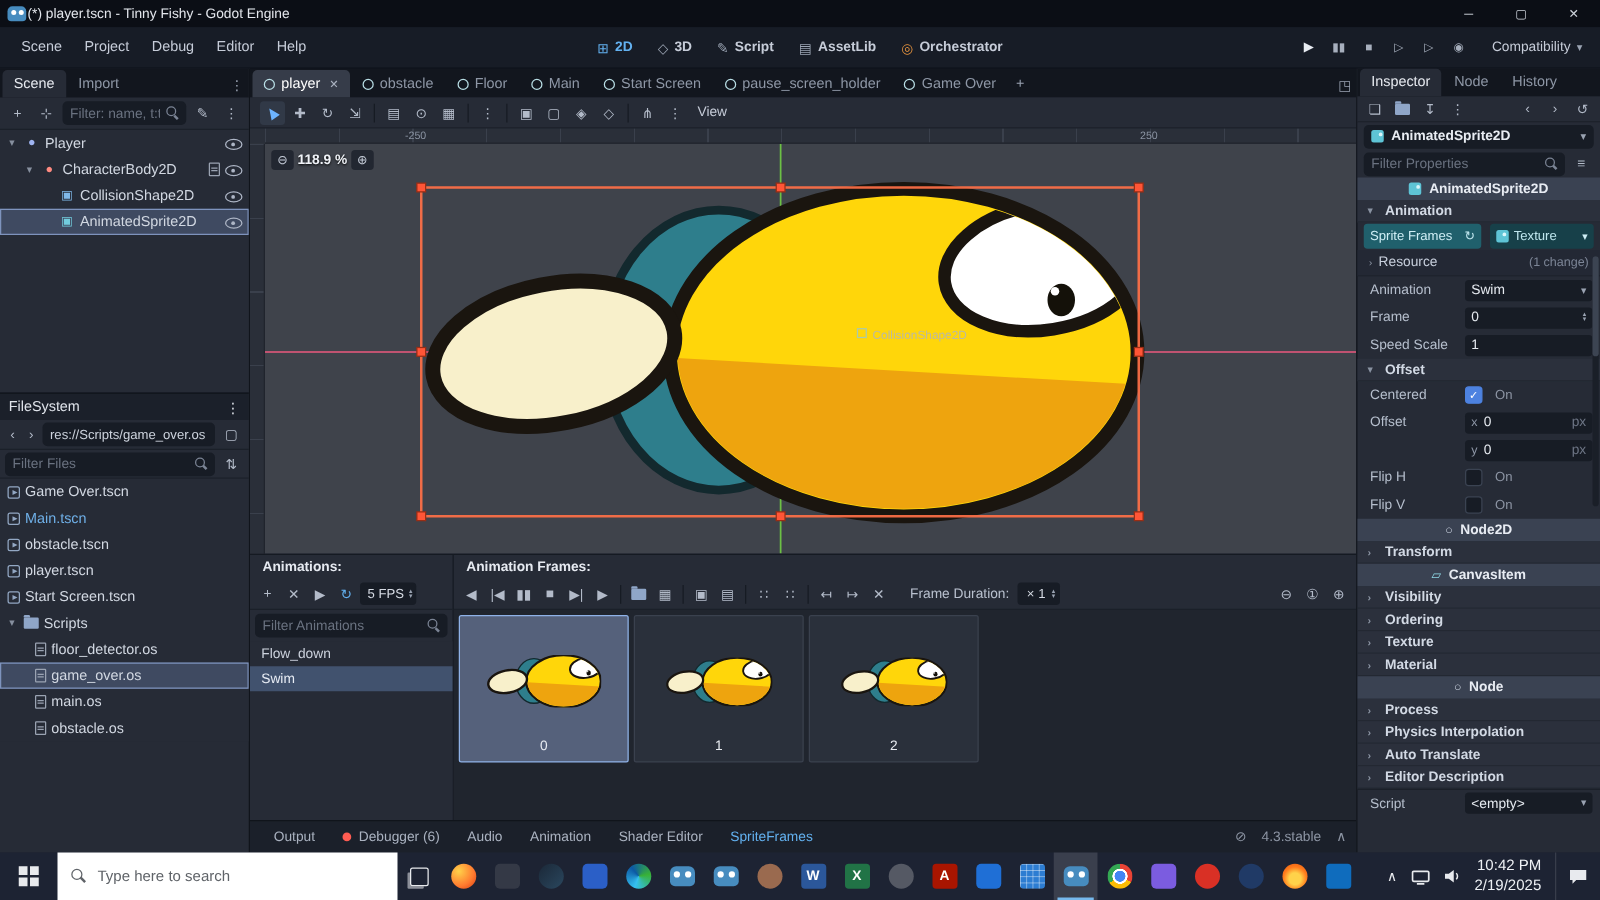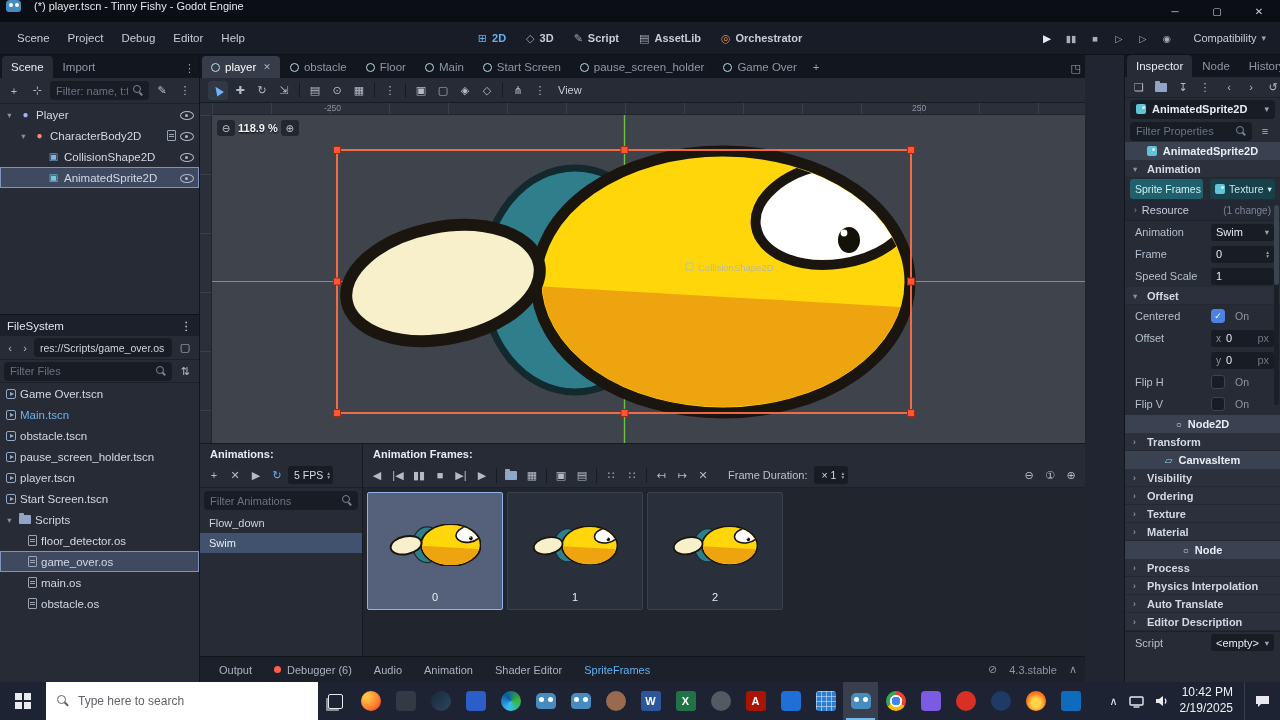--- a/index.html
+++ b/index.html
@@ -1,20 +1,20 @@
 <!DOCTYPE html>
 <html><head>
 <meta charset="utf-8">
 <style>
 *{margin:0;padding:0;box-sizing:border-box}
 body{background:#000;font-family:"Liberation Sans","DejaVu Sans",sans-serif}
 .screen{position:relative;width:1280px;height:720px;overflow:hidden;background:#202531;color:#cfd5e0;font-size:11.5px}
 i,b{font-style:normal;font-weight:inherit}
 
-.titlebar{position:absolute;top:0;left:0;right:0;height:22px;background:#0b0e15;display:flex;padding-left:6px;gap:13px}
+.titlebar{position:absolute;top:0;left:0;right:0;height:22px;background:#0b0e15;display:flex;align-items:center;padding-left:6px;gap:1px}
 .tb-title{font-size:11px;color:#e3e6ec}
 .win-btns{margin-left:auto;display:flex;height:100%}
 .winbtn{width:42px;display:flex;align-items:center;justify-content:center;font-size:10px;color:#cdd2da}
 .godot-logo{width:15px;height:12px;background:#478cbf;border-radius:4px 4px 3px 3px;position:relative;display:inline-block;flex-shrink:0}
 .godot-logo::before,.godot-logo::after{content:"";position:absolute;top:3px;width:4px;height:4px;border-radius:50%;background:#fff}
 .godot-logo::before{left:2.5px}.godot-logo::after{right:2.5px}
 
 .menubar{position:absolute;top:22px;left:0;right:0;height:33px;background:#171c26;display:flex;align-items:center;border-bottom:1px solid #0d1118}
 .menus{display:flex;padding-left:8px}
 .menu{padding:0 9px;color:#c6ccd8;line-height:33px}
@@ -24,21 +24,21 @@
 .ws.active{color:#63b1f0}.ws.active i{color:#63b1f0}
 .ws .o-orange{color:#e8953f}
 .transport{margin-left:auto;display:flex;align-items:center;gap:1px;padding-right:8px}
 .ticon{width:23px;text-align:center;color:#a7afbd;font-size:9.5px}
 .ticon.play{color:#e8ecf2;font-size:10.5px}
 .renderer{display:flex;align-items:center;gap:5px;color:#c6ccd8;padding:3px 6px;margin-left:8px;font-size:11px}
 .renderer i{color:#9aa3b2;font-size:9px}
 
 .main{position:absolute;top:55px;left:0;right:0;bottom:38px}
 .dock-left{position:absolute;left:0;top:0;bottom:0;width:200px;background:#262b36;border-right:1px solid #10141b}
-.dock-right{position:absolute;right:0;top:0;bottom:0;width:156px;background:#262b36;border-left:1px solid #10141b}
+.dock-right{position:absolute;right:0;top:0;bottom:0;width:195px;background:#262b36;border-left:1px solid #10141b}
 .center{position:absolute;left:200px;right:195px;top:0;bottom:0}
 
 .tabstrip{height:23px;background:#12161e;display:flex;align-items:flex-end;padding-left:2px;gap:1px;position:relative}
 .tab{height:22px;display:flex;align-items:center;gap:5px;padding:0 9px;color:#8e97a6;font-size:11.5px;border-radius:4px 4px 0 0;white-space:nowrap}
 .tab.active{background:#262b36;color:#e7eaf0}
 .tab.active2{background:#363c49;color:#fff}
 .strip-btn{height:22px;display:flex;align-items:center;padding:0 6px;color:#9aa3b2}
 .strip-right{position:absolute;right:4px;bottom:3px;color:#9aa3b2;font-size:11px}
 .ring{width:9px;height:9px;border:1.5px solid #b9dfe6;border-radius:50%;display:inline-block}
 .tclose{font-size:9px;color:#aab2c0;margin-left:2px}
@@ -342,24 +342,20 @@
         <div class="trow f0">
             <span class="scn"></span>
             <span class="lbl hl">Main.tscn</span>
           </div>
         <div class="trow f0">
             <span class="scn"></span>
             <span class="lbl">obstacle.tscn</span>
           </div>
         <div class="trow f0">
             <span class="scn"></span>
-            <span class="lbl">pause_screen_holder.tscn</span>
-          </div>
-        <div class="trow f0">
-            <span class="scn"></span>
             <span class="lbl">player.tscn</span>
           </div>
         <div class="trow f0">
             <span class="scn"></span>
             <span class="lbl">Start Screen.tscn</span>
           </div>
         <div class="trow d0">
           <span class="caret">▾</span>
           <span class="folder"></span>
           <span class="lbl">Scripts</span>

